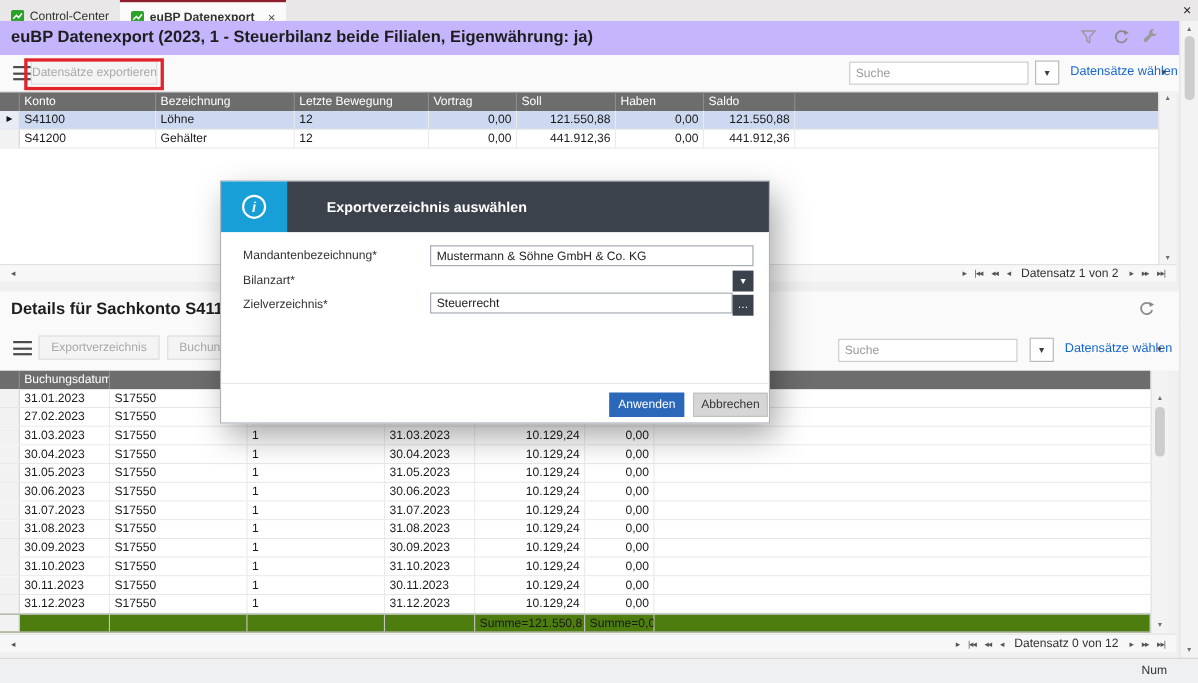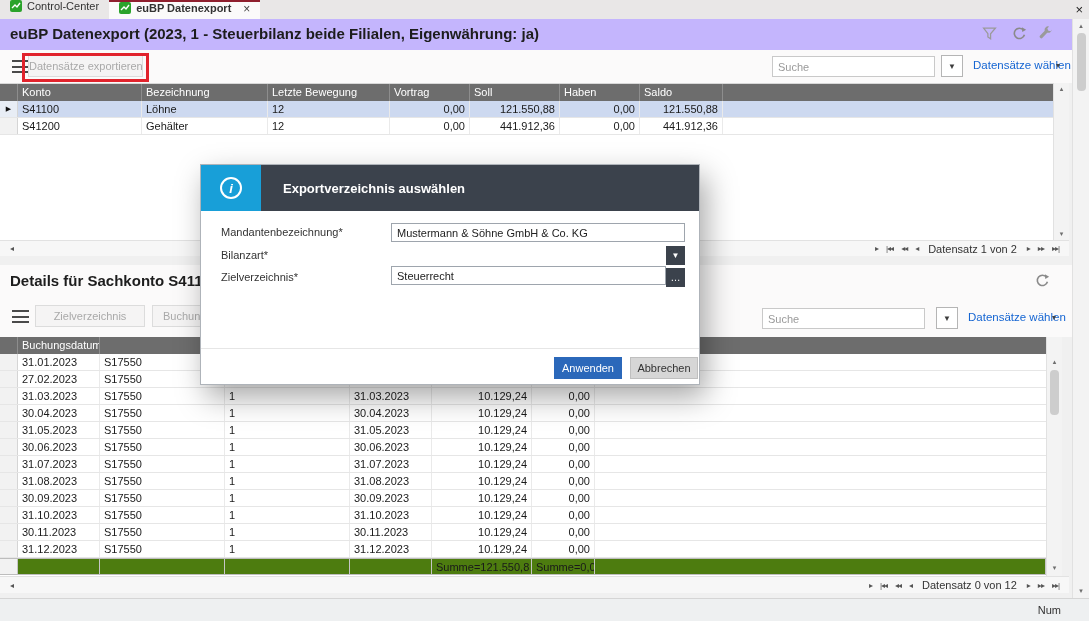--- a/index.html
+++ b/index.html
@@ -3,21 +3,21 @@
 <meta charset="utf-8">
 <style>
   *{box-sizing:border-box;margin:0;padding:0}
   html,body{width:1089px;height:621px}
   body{position:relative;font-family:"Liberation Sans",sans-serif;font-size:11px;color:#222;
        background:#f0f0f0;overflow:hidden}
   .abs{position:absolute}
 
   
   #tabstrip{left:0;top:0;width:1089px;height:19px;background:#e9e7e7;display:flex}
-  .tab{display:flex;gap:5px;height:30px;padding:0 10px;font-size:11px;color:#333;cursor:default}
+  .tab{display:flex;align-items:center;gap:5px;height:30px;padding:0 10px;font-size:11px;color:#333;cursor:default}
   .tab.active{background:#fbfafa;border-top:2px solid #8f1f2e;font-weight:bold}
   .tabicon{width:12px;height:12px;flex:0 0 12px}
   .tabclose{font-size:12px;color:#444;margin-left:7px;font-weight:normal}
   #winclose{right:6px;top:2px;font-size:13px;color:#222}
 
   
   #titlebar{left:0;top:19px;width:1072px;height:31px;background:#c4b5fd}
   #pagetitle{left:10px;top:6px;font-size:15px;font-weight:bold;color:#1d1d1d;white-space:nowrap}
   .titleicon{top:7px;width:15px;height:15px}
 
@@ -72,21 +72,21 @@
   #dtitle{left:10px;top:7px;font-size:15px;font-weight:bold;color:#1d1d1d;white-space:nowrap}
 
   
   #dialog{left:200px;top:164px;width:500px;height:221px;background:#fff;border:1px solid #aeb3b9;
           box-shadow:6px 12px 28px rgba(0,0,0,.35);z-index:40}
   .dlg-hdr{display:flex;height:46px}
   .dlg-info{width:60px;background:#189fd8;display:flex;align-items:center;justify-content:center}
   .info-circle{width:22px;height:22px;border:2px solid #fff;border-radius:50%;color:#fff;font-size:13px;
                font-weight:bold;font-style:italic;display:flex;align-items:center;justify-content:center}
   .dlg-title{flex:1;background:#3b424c;color:#fff;font-weight:bold;font-size:13px;display:flex;
-             align-items:center;padding-left:22px}
+             align-items:center;padding-left:36px}
   .fldlabel{position:absolute;left:20px;font-size:11px;color:#333;line-height:19px;white-space:nowrap}
   .fldinput{position:absolute;left:190px;height:19px;border:1px solid #9ea5ad;font-size:11px;
             padding:0 5px;font-family:inherit;color:#222;background:#fff}
   .darkbtn{position:absolute;width:19px;height:19px;background:#3b424c;color:#fff;border:none;
            font-size:8px;line-height:19px;text-align:center;font-family:inherit}
   .dlg-sep{position:absolute;left:0;top:183px;width:100%;border-top:1px solid #e6e6e6}
   .dlgbtn{position:absolute;top:192px;width:68px;height:22px;font-size:11px;font-family:inherit;text-align:center}
   #btnapply{left:353px;background:#2b68ba;color:#fff;border:1px solid #2b68ba}
   #btncancel{left:429px;background:#d6d6d6;color:#333;border:1px solid #bfbfbf}
 </style>
@@ -192,21 +192,21 @@
 
 <div id="dtitlebar" class="abs">
   <div id="dtitle" class="abs">Details für Sachkonto S41100 - B</div>
   <svg class="titleicon abs" style="left:1035px;top:8px" viewBox="0 0 14 14">
     <path d="M11.6 8.2A4.8 4.8 0 1 1 10.8 4" fill="none" stroke="#8a8a8a" stroke-width="1.5"></path>
     <polygon points="9.2,1.2 13.2,3.6 9.6,5.6" fill="#8a8a8a"></polygon>
   </svg>
 </div>
 <div id="toolbar2" class="abs">
   <div class="hamburger" style="left:12px;top:12px"></div>
-  <button class="toolbtn" style="left:35px;top:7px;width:110px">Zielverzeichnis</button>
+  <button class="toolbtn" style="left:35px;top:7px;width:110px">Exportverzeichnis</button>
   <button class="toolbtn" style="left:152px;top:7px;width:120px;text-align:left;padding-left:10px">Buchungs</button>
   <input class="searchbox" style="left: 762px; top: 10px;" placeholder="Suche">
   <div class="filterbtn" style="left:936px;top:9px">▼</div>
   <span class="bluelink" style="left:968px;top:13px">Datensätze wählen</span>
   <span class="chev" style="left:1052px;top:15px">▾</span>
 </div>
 
 <div id="grid2area" class="abs">
   <div id="grid2hdr" class="gridhdr" style="left:0;top:0;width:1046px">
       <div class="ghc gmk" style="width: 18px;"></div>

